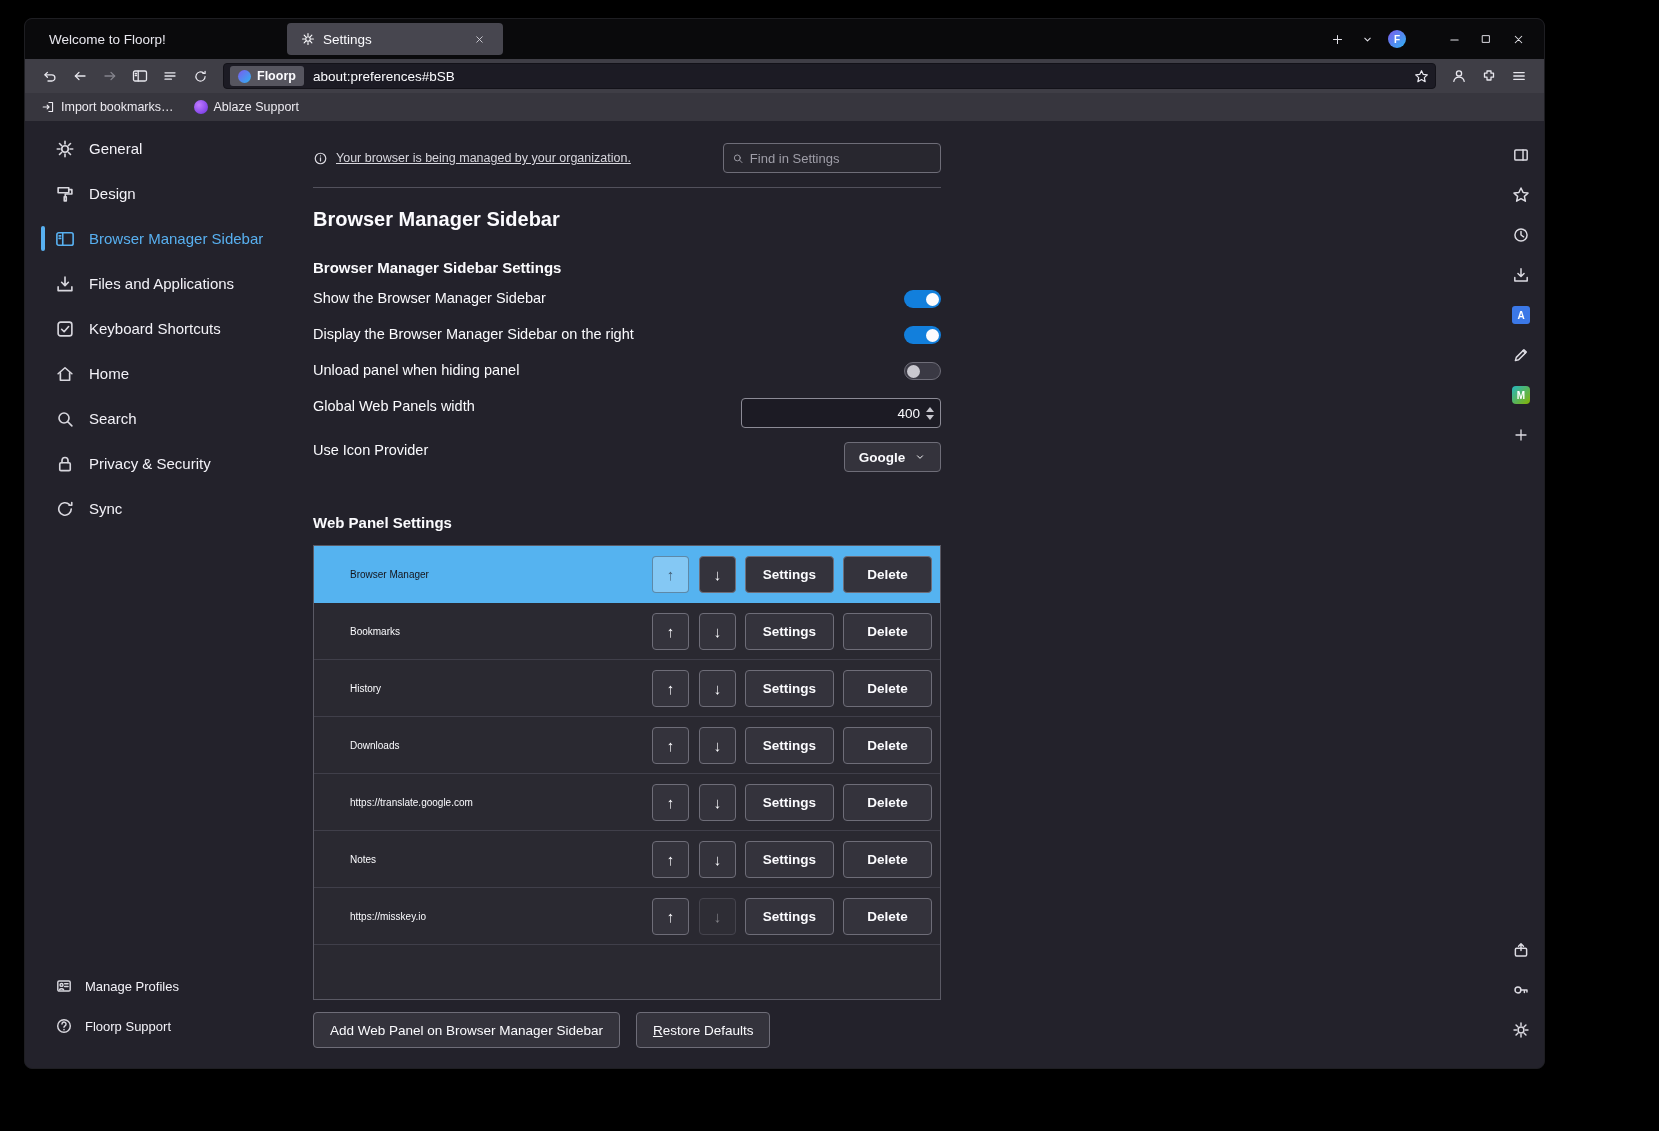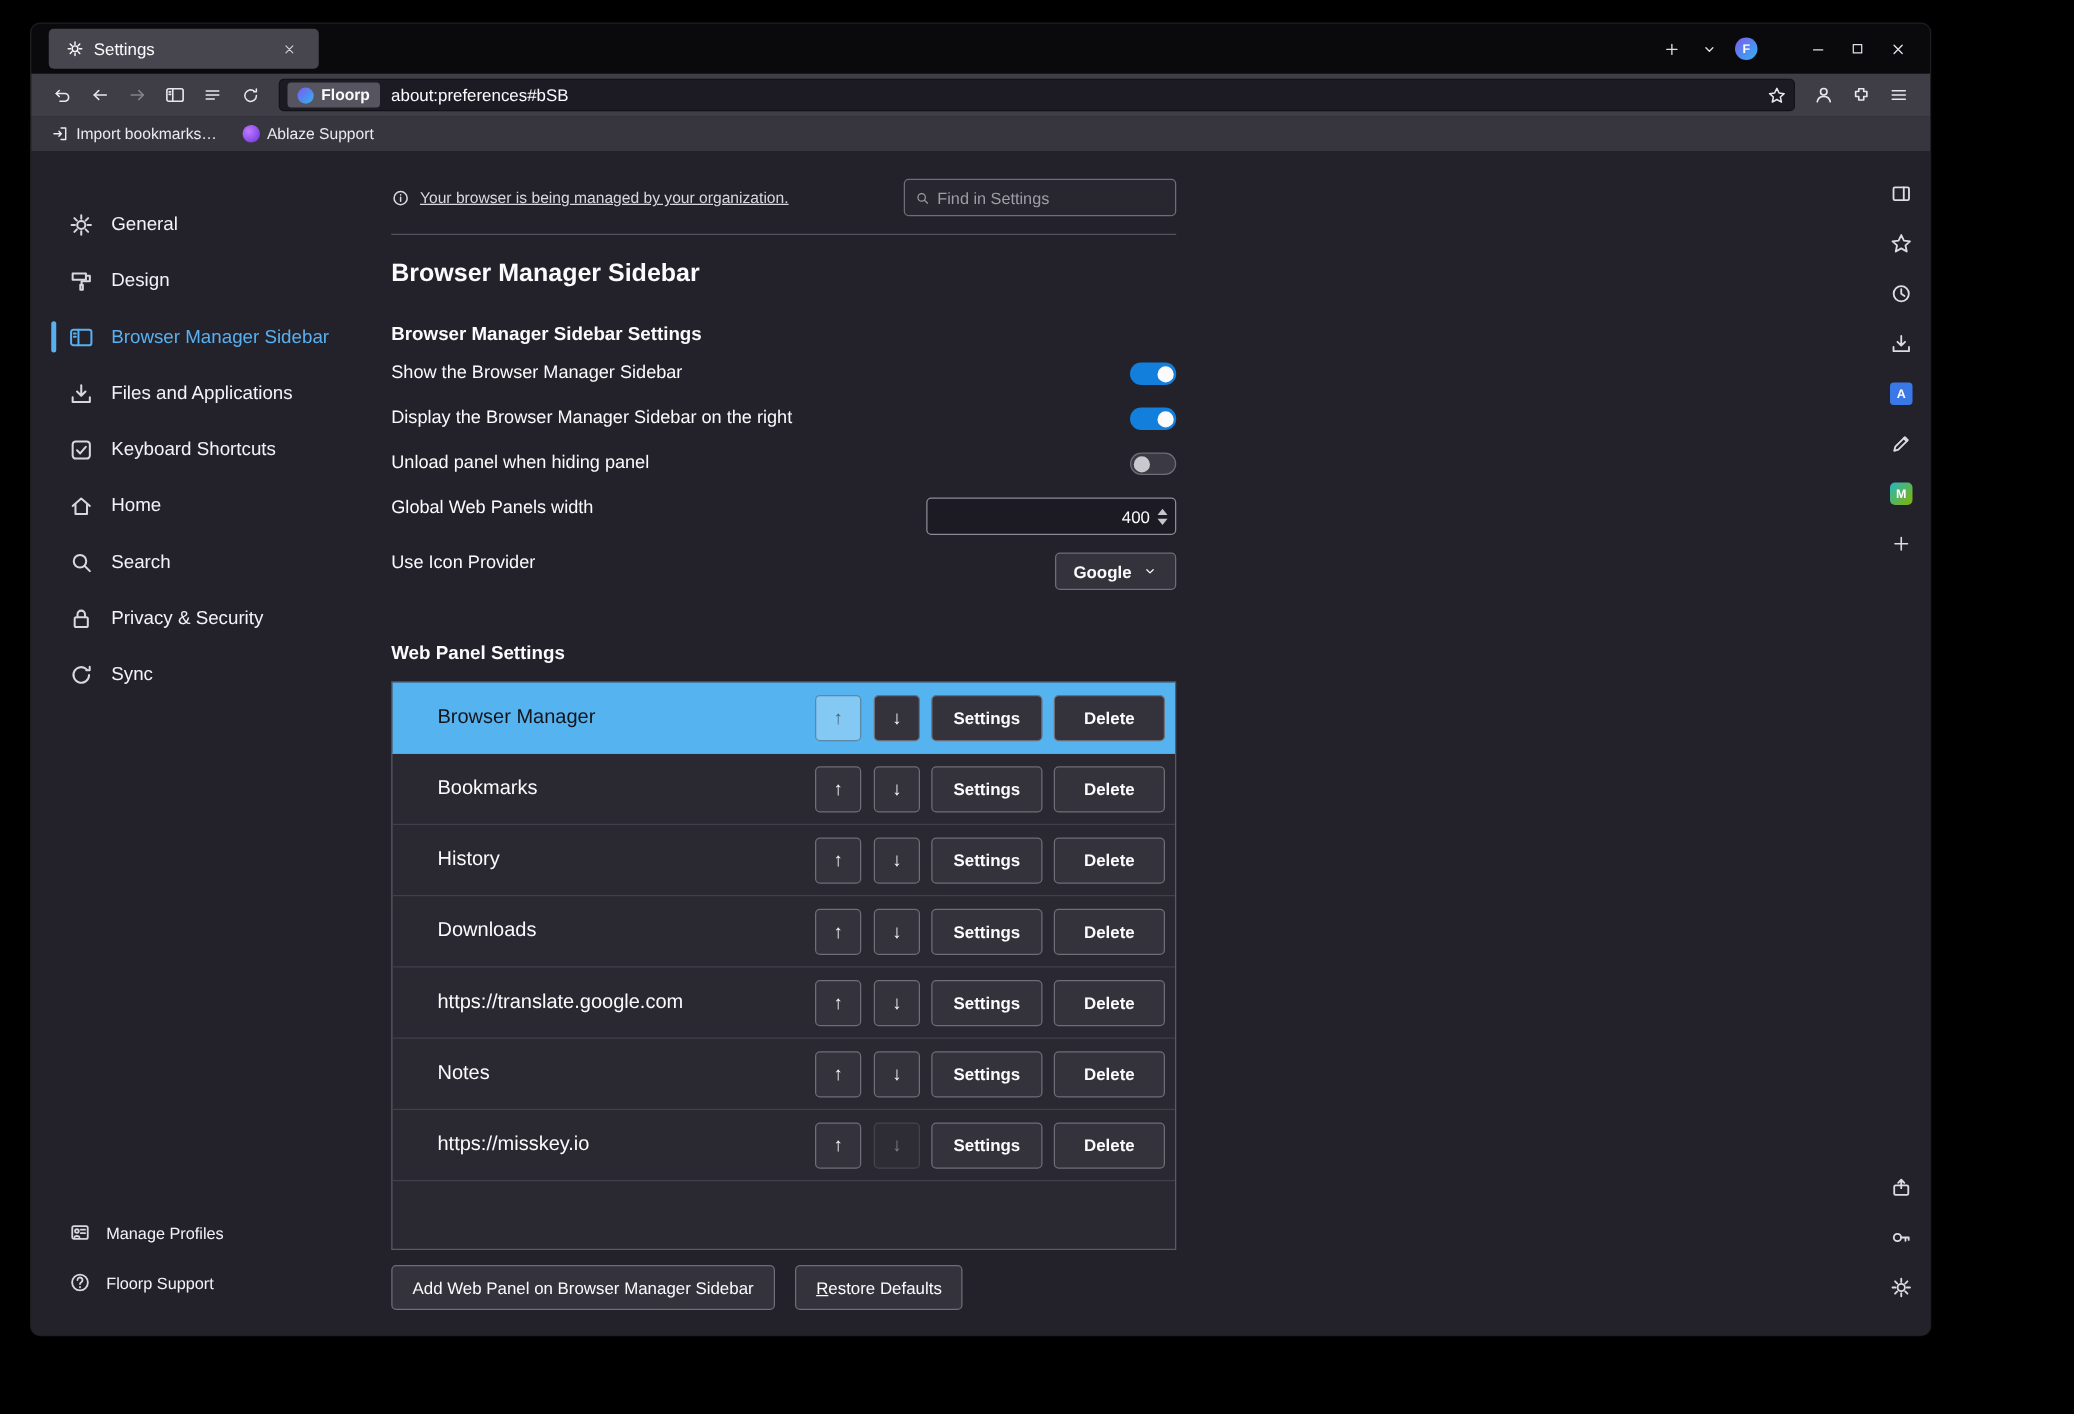--- a/index.html
+++ b/index.html
@@ -32,21 +32,21 @@
   .url-text{font-size:13.5px;color:#fbfbfe;flex:1;white-space:nowrap;overflow:hidden}
   .star-btn{margin-left:auto;color:#e8e7ee;flex:none}
 
   
   .bookmarksbar{height:28px;background:#37363e;display:flex;align-items:center;padding:0 16px;gap:20px;font-size:12.5px;flex:none}
   .bm-item{display:flex;align-items:center;gap:6px;color:#eceaf0}
   .ablaze-logo{width:14px;height:14px;border-radius:50%;background:radial-gradient(circle at 35% 35%,#c07bff,#6a2fe0)}
 
   
   .content{flex:1;display:flex;min-height:0;background:#23222b}
-  .side{width:262px;flex:none;display:flex;flex-direction:column;padding-top:36px}
+  .side{width:262px;flex:none;display:flex;flex-direction:column;padding-top:5px}
   .side-item{height:45px;display:flex;align-items:center;gap:14px;padding-left:30px;font-size:15px;position:relative;color:#f3f2f8}
   .side-item .ic-wrap{color:#d8d7de;display:flex}
   .side-item.active{color:#58b0f0}
   .side-item.active .ic-wrap{color:#58b0f0}
   .side-item.active::before{content:"";position:absolute;left:16px;top:10px;width:4px;height:25px;border-radius:2px;background:#58b0f0}
   .side-foot{margin-top:auto;padding-bottom:22px}
   .side-foot .side-item{height:40px;font-size:13px;gap:12px}
 
   .main{flex:1;min-width:0;padding:22px 0 0 26px;overflow:hidden}
   .main-inner{width:628px}
@@ -71,21 +71,21 @@
   .num-wrap{width:200px;height:30px;background:#1c1b24;border:1px solid #8c8b96;border-radius:4px;display:flex;align-items:center;padding-right:6px}
   .num-wrap input{flex:1;background:transparent;border:0;outline:0;color:#fbfbfe;text-align:right;font-size:13.5px;padding-right:6px;min-width:0}
   .spinner{display:flex;flex-direction:column;align-items:center;gap:3px}
   .tri-up{width:0;height:0;border-left:4px solid transparent;border-right:4px solid transparent;border-bottom:5px solid #c6c5cd}
   .tri-dn{width:0;height:0;border-left:4px solid transparent;border-right:4px solid transparent;border-top:5px solid #c6c5cd}
 
   .dropdown{height:30px;min-width:97px;background:#34333c;border:1px solid #6e6d78;border-radius:4px;display:flex;align-items:center;justify-content:center;gap:9px;padding:0 12px;font-size:13.5px;font-weight:600}
 
   .panel-box{margin-top:14px;border:1px solid #5a5964;background:#2a2931;height:455px;display:flex;flex-direction:column}
   .panel-row{height:57px;flex:none;display:flex;align-items:center;padding:0 8px 0 36px;border-bottom:1px solid #403f4a}
-  .panel-name{flex:1;font-size:16px}
+  .panel-name{flex:1;font-size:10px}
   .pr-btn{height:37px;border-radius:4px;background:#34333c;border:1px solid #6e6d78;color:#fbfbfe;display:flex;align-items:center;justify-content:center}
   .pr-arrow{width:37px;margin-left:10px;font-size:15px}
   .pr-text{width:89px;margin-left:9px;font-weight:700;font-size:13.5px}
   .pr-btn.disabled{opacity:.4}
   .panel-row.selected{background:#55b3f0;border-bottom-color:#55b3f0}
   .panel-row.selected .panel-name{color:#15141a}
   .panel-row.selected .pr-btn.disabled{background:rgba(255,255,255,.28);border-color:rgba(21,20,26,.35);color:rgba(21,20,26,.6);opacity:1}
 
   .panel-actions{display:flex;gap:16px;margin-top:12px}
   .big-btn{height:36px;padding:0 16px;background:#34333c;border:1px solid #6e6d78;border-radius:4px;display:flex;align-items:center}
@@ -230,20 +230,23 @@
     <symbol id="i-close" viewBox="0 0 16 16">
         <path d="M4 4l8 8M12 4l-8 8"></path>
       </symbol>
   </defs>
 </svg>
 
 <div class="stage">
   <div class="window">
 
     <div class="tabbar">
+      <div class="tab inactive">
+        <span>Welcome to Floorp!</span>
+      </div>
       <div class="tab active">
         <svg class="ic" width="14" height="14">
             <use href="#i-gear"></use>
           </svg>
         <span>Settings</span>
         <span class="tab-close">
           <svg class="ic" width="11" height="11">
               <use href="#i-close"></use>
             </svg>
         </span>

